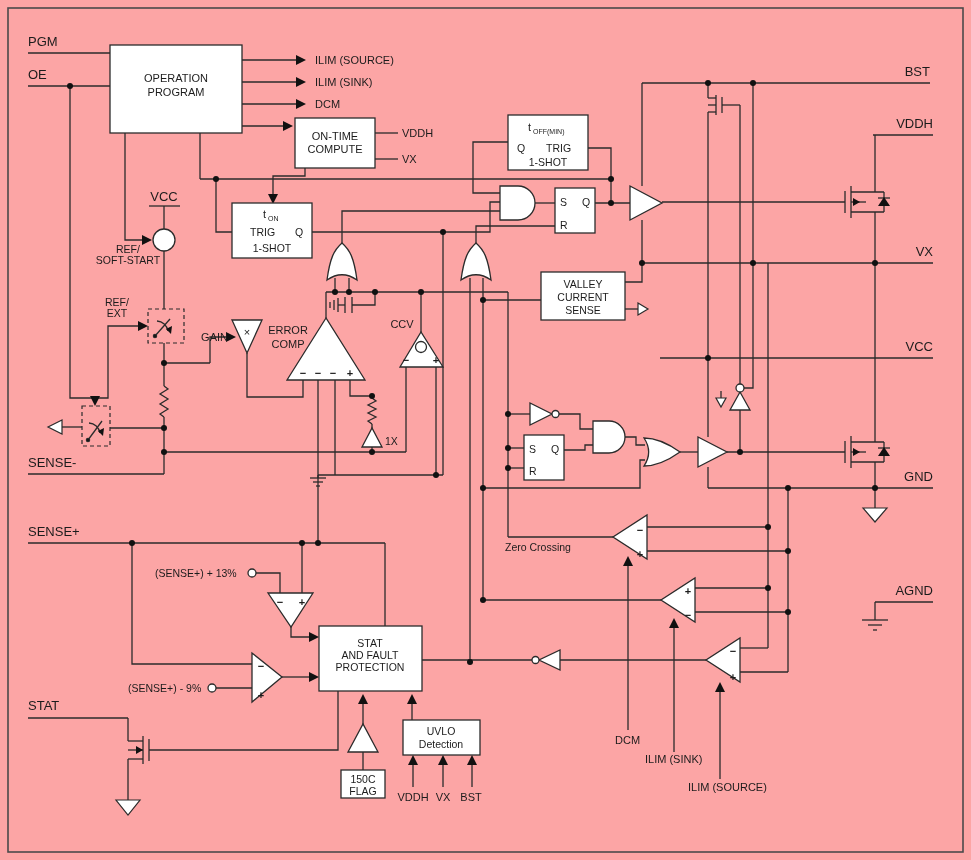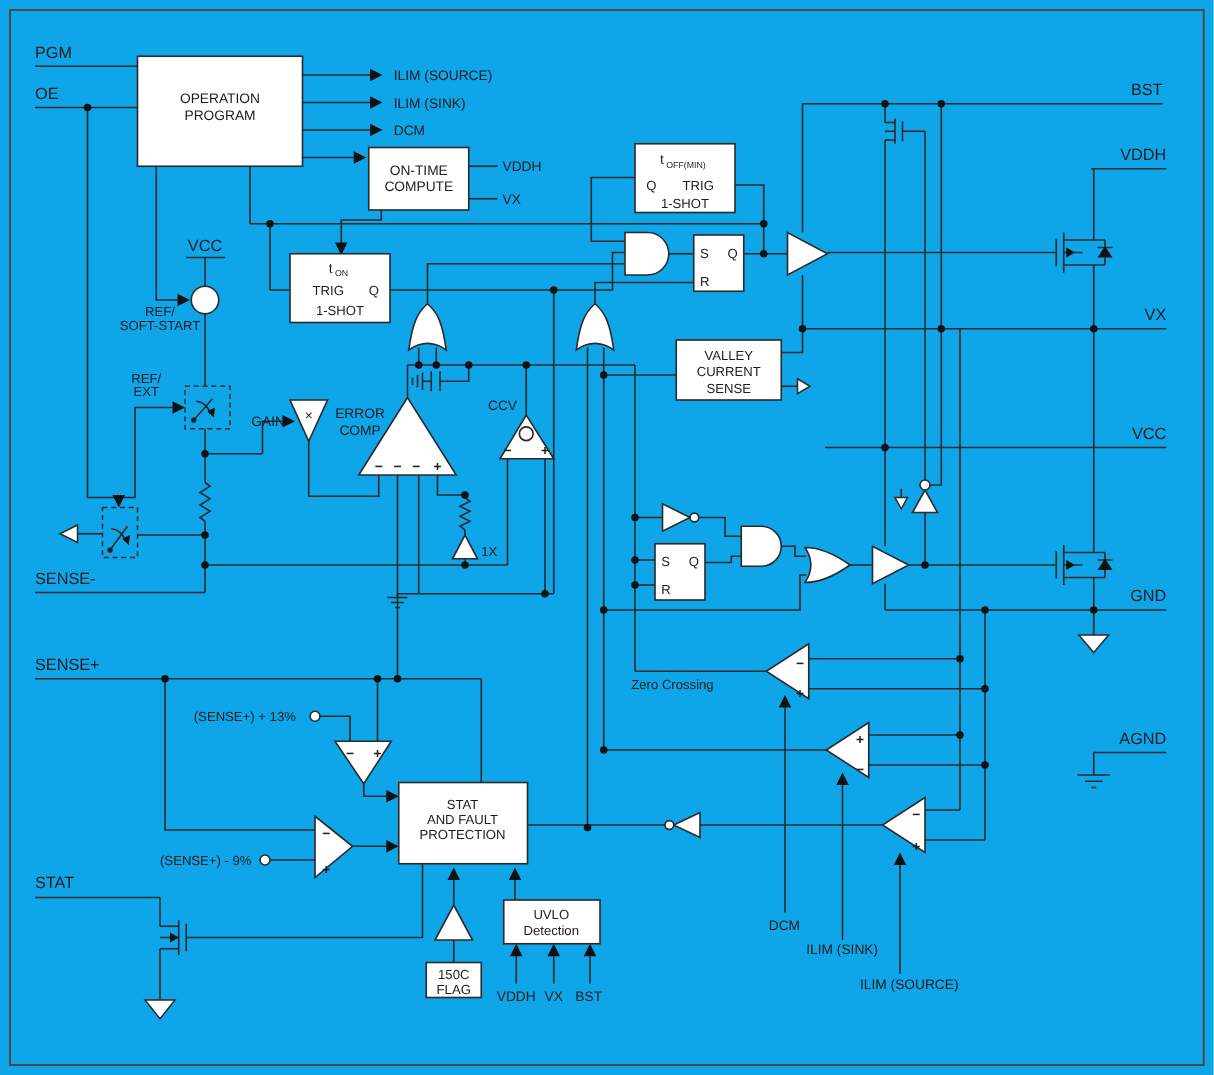--- a/index.html
+++ b/index.html
@@ -1,16 +1,16 @@
 <!DOCTYPE html>
 <html><head>
 <meta charset="utf-8">
 <style>
   html,body{margin:0;padding:0;background:#fff;}
-  .page{width:971px;height:860px;position:relative;background:#0ea5e9;font-family:"Liberation Sans",sans-serif;}
+  .page{width:971px;height:860px;position:relative;background:#fca5a5;font-family:"Liberation Sans",sans-serif;}
   svg{display:block;}
   svg text{fill:#1c1c1c;font-family:"Liberation Sans",sans-serif;}
   .t13{font-size:13px;}
   .t11{font-size:11px;}
   .t10{font-size:10.5px;}
   .t7{font-size:7px;}
   .mk{font-size:11px;font-weight:bold;}
   .wire{stroke:#2b2b2b;stroke-width:1.3;fill:none;}
   .box{fill:#fff;stroke:#2b2b2b;stroke-width:1.3;}
   .dbox{fill:none;stroke:#2b2b2b;stroke-width:1.2;stroke-dasharray:4 3;}

